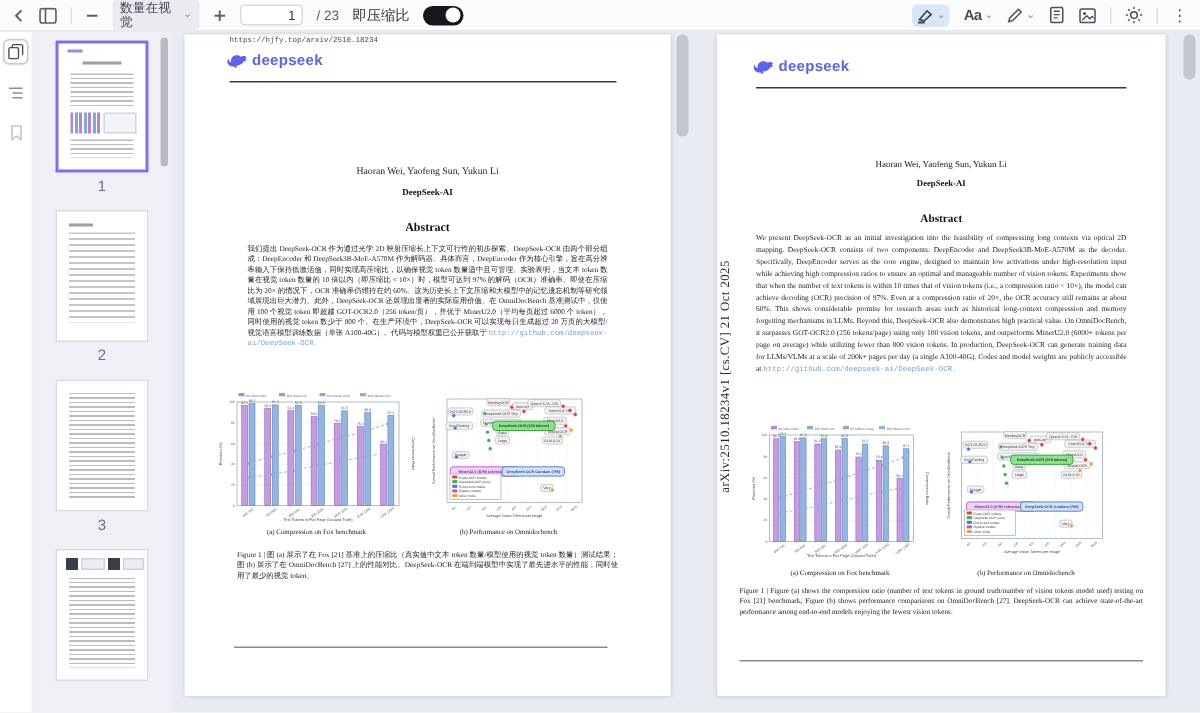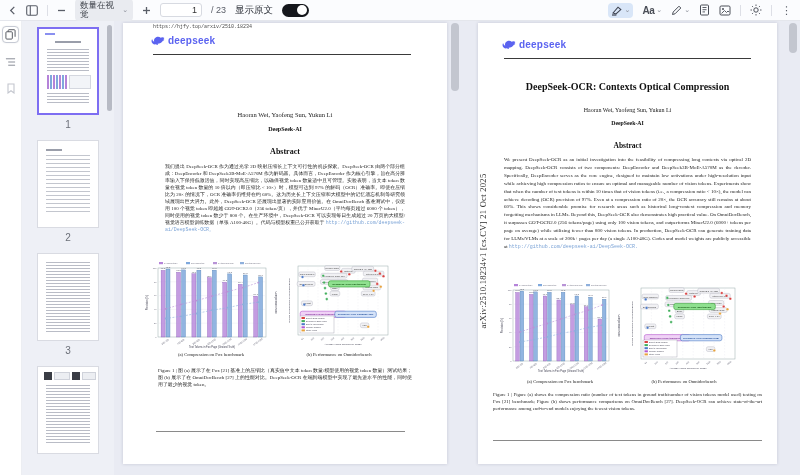--- a/index.html
+++ b/index.html
@@ -110,21 +110,21 @@
         <span class="caret">⌄</span>
       </span>
       <span class="tbtn">
         <svg width="9" height="9" viewBox="0 0 9 9">
             <line x1="1" y1="4.5" x2="8" y2="4.5" stroke="#5a5e68" stroke-width="1.3"></line>
             <line x1="4.5" y1="1" x2="4.5" y2="8" stroke="#5a5e68" stroke-width="1.3"></line>
           </svg>
       </span>
       <input class="pageinput" value="1" style="">
       <span class="pagetotal">/ 23</span>
-      <span class="showorig">显示原文</span>
+      <span class="showorig">即压缩比</span>
       <span class="switch">
           <span class="knob"></span>
         </span>
     </div>
     <div class="tb-right">
       <span class="hl-active">
         <svg width="12" height="11" viewBox="0 0 12 11">
             <path d="M2 8 L7 2.2 L9.8 4.6 L5 9 Z" fill="none" stroke="#3d4250" stroke-width="1.1"></path>
             <line x1="1" y1="10" x2="5.4" y2="10" stroke="#3d4250" stroke-width="1.2"></line>
           </svg>
@@ -432,21 +432,20 @@
         <div class="arxiv">arXiv:2510.18234v1  [cs.CV]  21 Oct 2025</div>
 
         <div class="logo-row" style="top:16px;left:24px;">
           <svg width="14" height="10" viewBox="0 0 24 16">
               <path d="M23 3 C21 1 18 1.4 16.6 2.6 C15 0.8 12 0.2 9.5 1.2 C5.5 2.8 4.6 6.5 5.4 9.2 C3.4 8.4 2.2 6.6 2 4.6 C0.6 6.4 0.4 9.6 2.4 11.8 C4 13.6 6.4 14.2 8.4 13.6 C9.4 14.6 10.8 15.2 12.2 15 C11.6 14.2 11.4 13.4 11.5 12.6 C14.8 12.4 18.6 10.6 20.4 7.4 C21.6 7.6 22.6 7 23 6 C22.4 5.8 21.9 5.6 21.5 5 C21.9 4.4 22.5 3.6 23 3 Z" fill="#5b63f0"></path>
             </svg>
           <span class="logo-word">deepseek</span>
         </div>
         <div class="rule" style="top:35px;left:26px;right:26px;"></div>
 
-        <div class="p-title" style="top:58px;font-size:10px;">DeepSeek-OCR: Contexts Optical Compression</div>
         <div class="p-authors" style="top:84px;font-size:6px;">Haoran Wei, Yaofeng Sun, Yukun Li</div>
         <div class="p-affil" style="top:97px;font-size:5.8px;">DeepSeek-AI</div>
         <div class="p-absh" style="top:118px;font-size:7.5px;">Abstract</div>
 
         <div class="p-abs" style="top:133px;left:26px;right:26px;font-size:5px;line-height:7.9px;"><span>We present DeepSeek-OCR as an initial investigation into the feasibility of compressing long contexts via optical 2D mapping. DeepSeek-OCR consists of two components: DeepEncoder and DeepSeek3B-MoE-A570M as the decoder. Specifically, DeepEncoder serves as the core engine, designed to maintain low activations under high-resolution input while achieving high compression ratios to ensure an optimal and manageable number of vision tokens. Experiments show that when the number of text tokens is within 10 times that of vision tokens (i.e., a compression ratio &lt; 10×), the model can achieve decoding (OCR) precision of 97%. Even at a compression ratio of 20×, the OCR accuracy still remains at about 60%. This shows considerable promise for research areas such as historical long-context compression and memory forgetting mechanisms in LLMs. Beyond this, DeepSeek-OCR also demonstrates high practical value. On OmniDocBench, it surpasses GOT-OCR2.0 (256 tokens/page) using only 100 vision tokens, and outperforms MinerU2.0 (6000+ tokens per page on average) while utilizing fewer than 800 vision tokens. In production, DeepSeek-OCR can generate training data for LLMs/VLMs at a scale of 200k+ pages per day (a single A100-40G). Codes and model weights are publicly accessible at </span><span class="mlink">http://github.com/deepseek-ai/DeepSeek-OCR.</span></div>
 
         <div class="minichart" style="top:258px;left:22px;width:120px;height:92px;"><svg width="120" height="92">
               <rect x="13" y="9" width="96" height="71" fill="#fff" stroke="#9aa" stroke-width="0.5"></rect>
               <line x1="13" y1="23.2" x2="109" y2="23.2" stroke="#e8e8f0" stroke-width="0.4"></line>
               <line x1="13" y1="37.4" x2="109" y2="37.4" stroke="#e8e8f0" stroke-width="0.4"></line>

